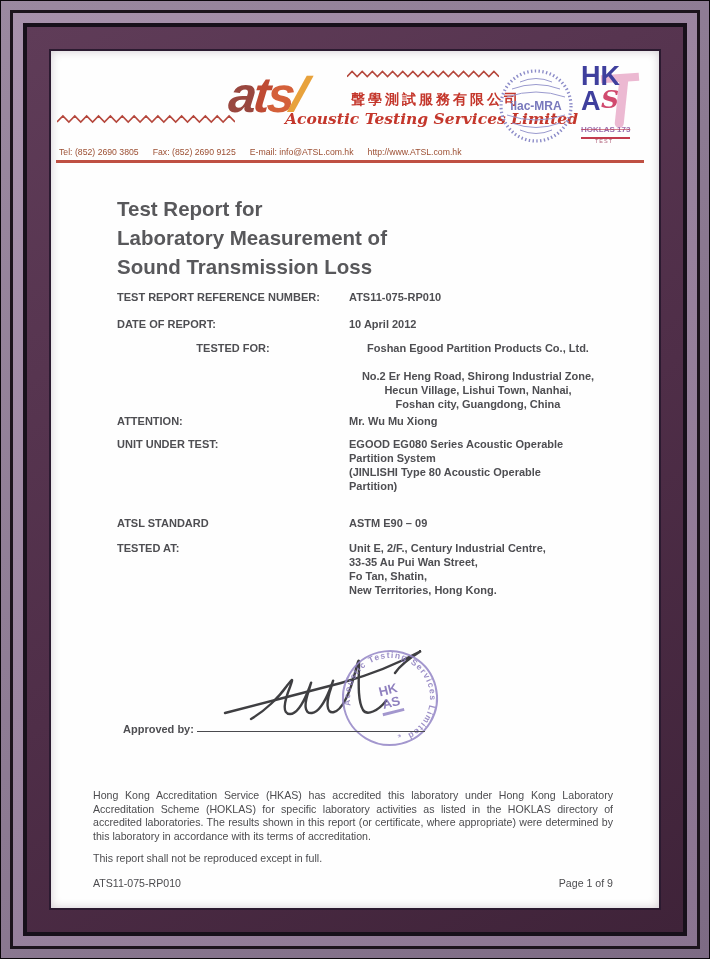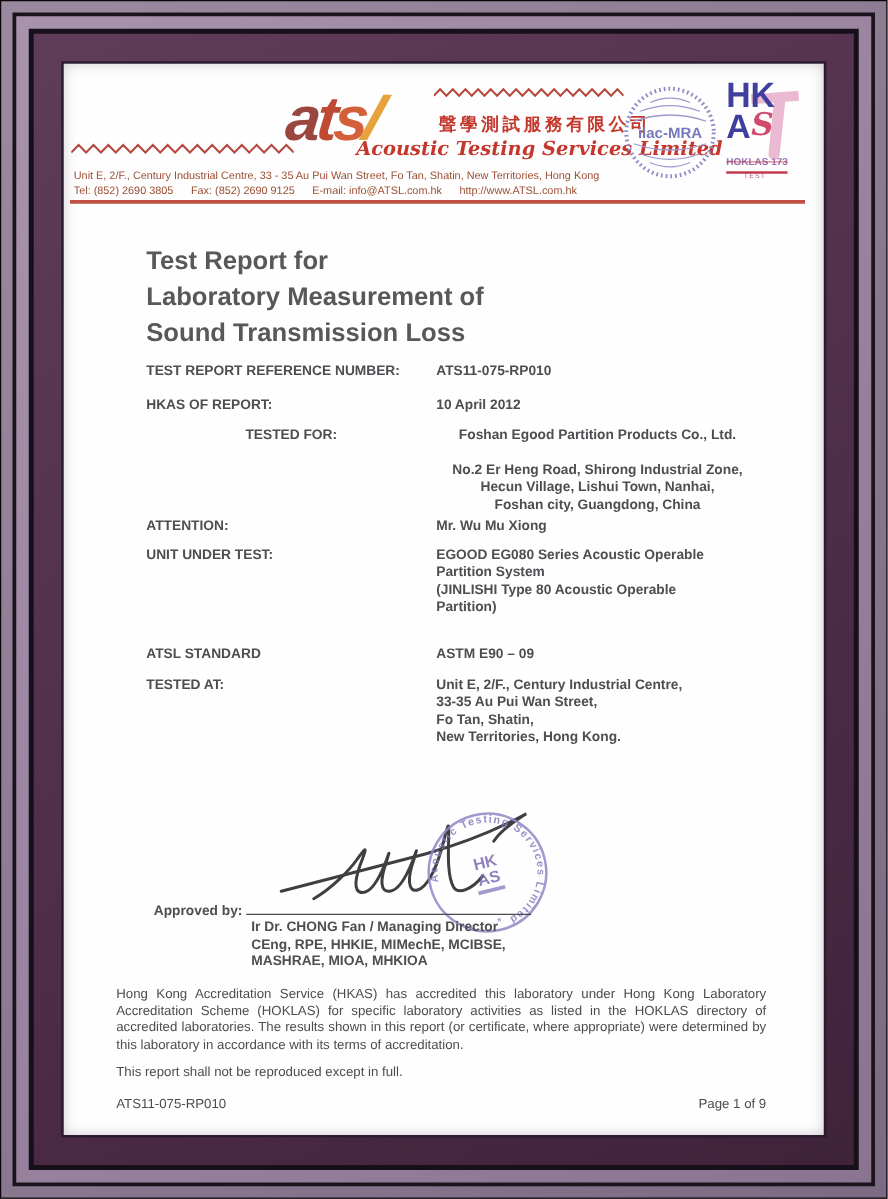--- a/index.html
+++ b/index.html
@@ -108,42 +108,41 @@
     <div class="hkas">
       <div class="hkas-pink-top"></div>
       <div class="hkas-pink-bar"></div>
       <div class="hkas-hk">HK</div>
       <div class="hkas-a">A</div>
       <div class="hkas-s">S</div>
       <div class="hkas-hoklas">HOKLAS 173</div>
       <div class="hkas-test">TEST</div>
     </div>
 
-    <div class="addr">Unit E, 2/F., Century Industrial Centre, 33 - 35 Au Pui Wan Street, Fo Tan, Shatin, New Territories, Hong Kong</div>
     <div class="contacts">
       <span>Tel: (852) 2690 3805</span>
       <span>Fax: (852) 2690 9125</span>
       <span>E-mail: info@ATSL.com.hk</span>
       <span>http://www.ATSL.com.hk</span>
     </div>
     <div class="rule"></div>
 
     <div class="title">
       <div>Test Report for</div>
       <div>Laboratory Measurement of</div>
       <div>Sound Transmission Loss</div>
     </div>
 
     <div class="fields">
       <div class="field-row r0">
         <div class="f-label">TEST REPORT REFERENCE NUMBER:</div>
         <div class="f-value">ATS11-075-RP010</div>
       </div>
       <div class="field-row r1">
-        <div class="f-label">HKAS OF REPORT:</div>
+        <div class="f-label">DATE OF REPORT:</div>
         <div class="f-value">10 April 2012</div>
       </div>
       <div class="field-row r2">
         <div class="f-label">TESTED FOR:</div>
         <div class="f-value">Foshan Egood Partition Products Co., Ltd.
 
 No.2 Er Heng Road, Shirong Industrial Zone,
 Hecun Village, Lishui Town, Nanhai,
 Foshan city, Guangdong, China</div>
       </div>
@@ -186,25 +185,20 @@
           <textPath href="#ringPath" startOffset="2">Acoustic  Testing  Services  Limited</textPath>
         </text>
         <text x="51" y="95" text-anchor="middle" font-size="10" fill="#8a7bbd">*</text>
         <text x="51" y="47" text-anchor="middle" font-size="13" font-weight="bold" fill="#7d6cb5">HK</text>
         <text x="51" y="60" text-anchor="middle" font-size="13" font-weight="bold" fill="#7d6cb5">AS</text>
         <rect x="40" y="64" width="22" height="3" fill="#9486c6"></rect>
       </svg>
 
       <span class="approved">Approved by:</span>
       <div class="sig-line"></div>
-      <div class="sig-names">
-        <div>Ir Dr. CHONG Fan / Managing Director</div>
-        <div>CEng, RPE, HHKIE, MIMechE, MCIBSE,</div>
-        <div>MASHRAE, MIOA, MHKIOA</div>
-      </div>
     </div>
 
     <div class="footer">
       <div class="accreditation">Hong Kong Accreditation Service (HKAS) has accredited this laboratory under Hong Kong Laboratory Accreditation Scheme (HOKLAS) for specific laboratory activities as listed in the HOKLAS directory of accredited laboratories. The results shown in this report (or certificate, where appropriate) were determined by this laboratory in accordance with its terms of accreditation.</div>
       <div class="repro-note">This report shall not be reproduced except in full.</div>
       <div class="doc-line">
         <span>ATS11-075-RP010</span>
         <span>Page 1 of 9</span>
       </div>
     </div>

